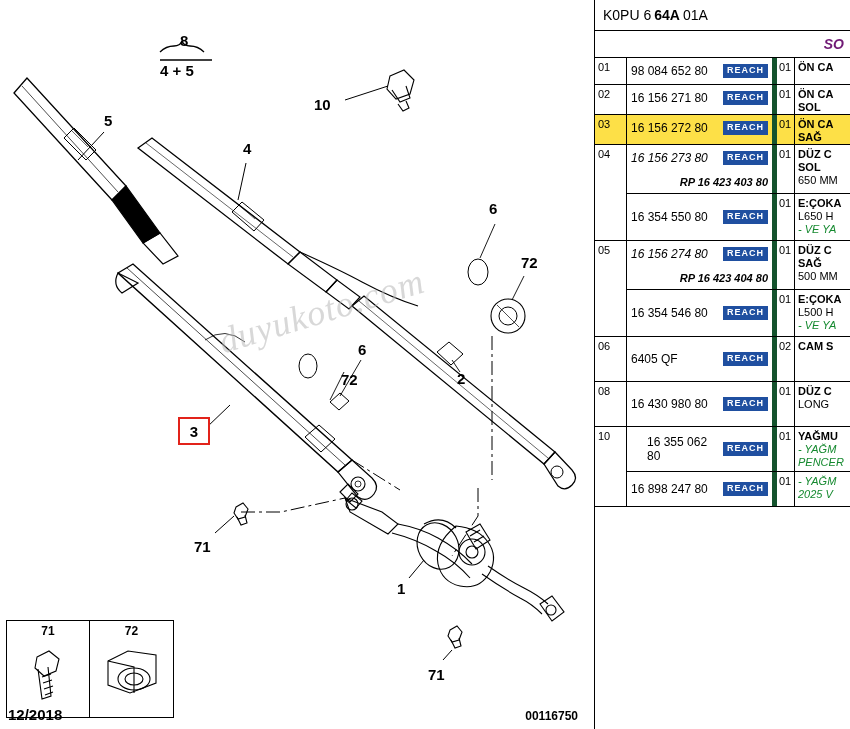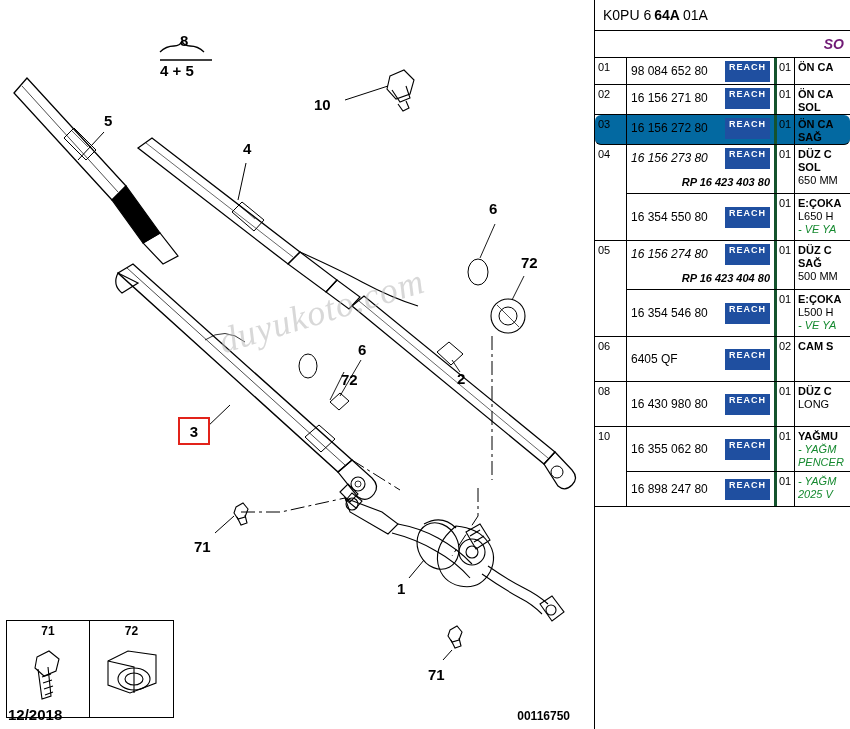--- a/index.html
+++ b/index.html
@@ -42,21 +42,21 @@
     transform:rotate(-17deg);
     letter-spacing:1px;
     pointer-events:none;
     font-style:italic;
   }
   .datecode{
     position:absolute;left:8px;bottom:6px;
     font-size:15px;font-weight:bold;color:#000;
   }
   .drawingno{
-    position:absolute;right:24px;bottom:6px;
+    position:absolute;right:16px;bottom:6px;
     font-size:12px;font-weight:bold;color:#000;
   }
   
   .legend{
     position:absolute;left:6px;top:620px;width:166px;height:96px;
     border:1.5px solid #000;background:#fff;
   }
   .legend .cell{
     position:absolute;top:0;height:100%;border-right:1.5px solid #000;
     box-sizing:border-box;
@@ -87,31 +87,31 @@
     display:flex;align-items:center;justify-content:flex-end;
     padding-right:6px;
     font-style:italic;font-weight:bold;font-size:14px;color:#701a75;
   }
   .row{
     display:flex;
     border-bottom:1px solid #000;
     box-sizing:border-box;
     position:relative;
   }
-  .row.hl{background:#0369a1;border-radius:6px;}
+  .row.hl{background:#fde047;}
   .col-no{
     width:32px;min-width:32px;
     border-right:1px solid #000;
     box-sizing:border-box;
     font-size:11px;
     padding:3px 0 0 3px;
   }
   .col-ref{
     width:150px;min-width:150px;
-    border-right:3px solid #14532d;
+    border-right:5px solid #14532d;
     box-sizing:border-box;
     position:relative;
     padding:0;
   }
   .col-qty{
     width:18px;min-width:18px;
     border-right:1px solid #000;
     box-sizing:border-box;
     font-size:11px;
     padding:3px 0 0 2px;
@@ -139,21 +139,21 @@
   .refline .num{font-weight:normal;}
   .refline .num.ital{font-style:italic;}
   .refline .rp{margin-left:auto;padding-right:4px;font-style:italic;font-weight:bold;font-size:11px;}
   .reach{
     display:inline-block;
     background:#1f4fa0;
     color:#fff;
     font-size:9px;
     font-weight:bold;
     letter-spacing:1px;
-    padding:2px 4px 10px 4px;
+    padding:2px 4px 3px 4px;
     margin-left:auto;
     margin-right:4px;
     line-height:1;
   }
   .desc-line{font-size:11px;line-height:13px;white-space:nowrap;}
   .desc-line.bold{font-weight:bold;}
   .desc-line.green{color:#15892f;font-style:italic;}
   .stack{display:flex;flex-direction:column;}
 </style>
 </head>
@@ -485,21 +485,21 @@
       <div class="desc-line bold">DÜZ C</div>
       <div class="desc-line">LONG</div>
     </div>
   </div>
 
   <div class="row">
     <div class="col-no">10</div>
     <div class="stack" style="flex:1;">
       <div class="sub">
         <div class="col-ref">
-          <div class="refline" style="height:44px;">
+          <div class="refline" style="height:44px;margin-left:16px;">
             <span class="num">16 355 062 80</span>
             <span class="reach">REACH</span>
           </div>
         </div>
         <div class="col-qty">01</div>
         <div class="col-desc">
           <div class="desc-line bold">YAĞMU</div>
           <div class="desc-line green">- YAĞM</div>
           <div class="desc-line green">PENCER</div>
         </div>

